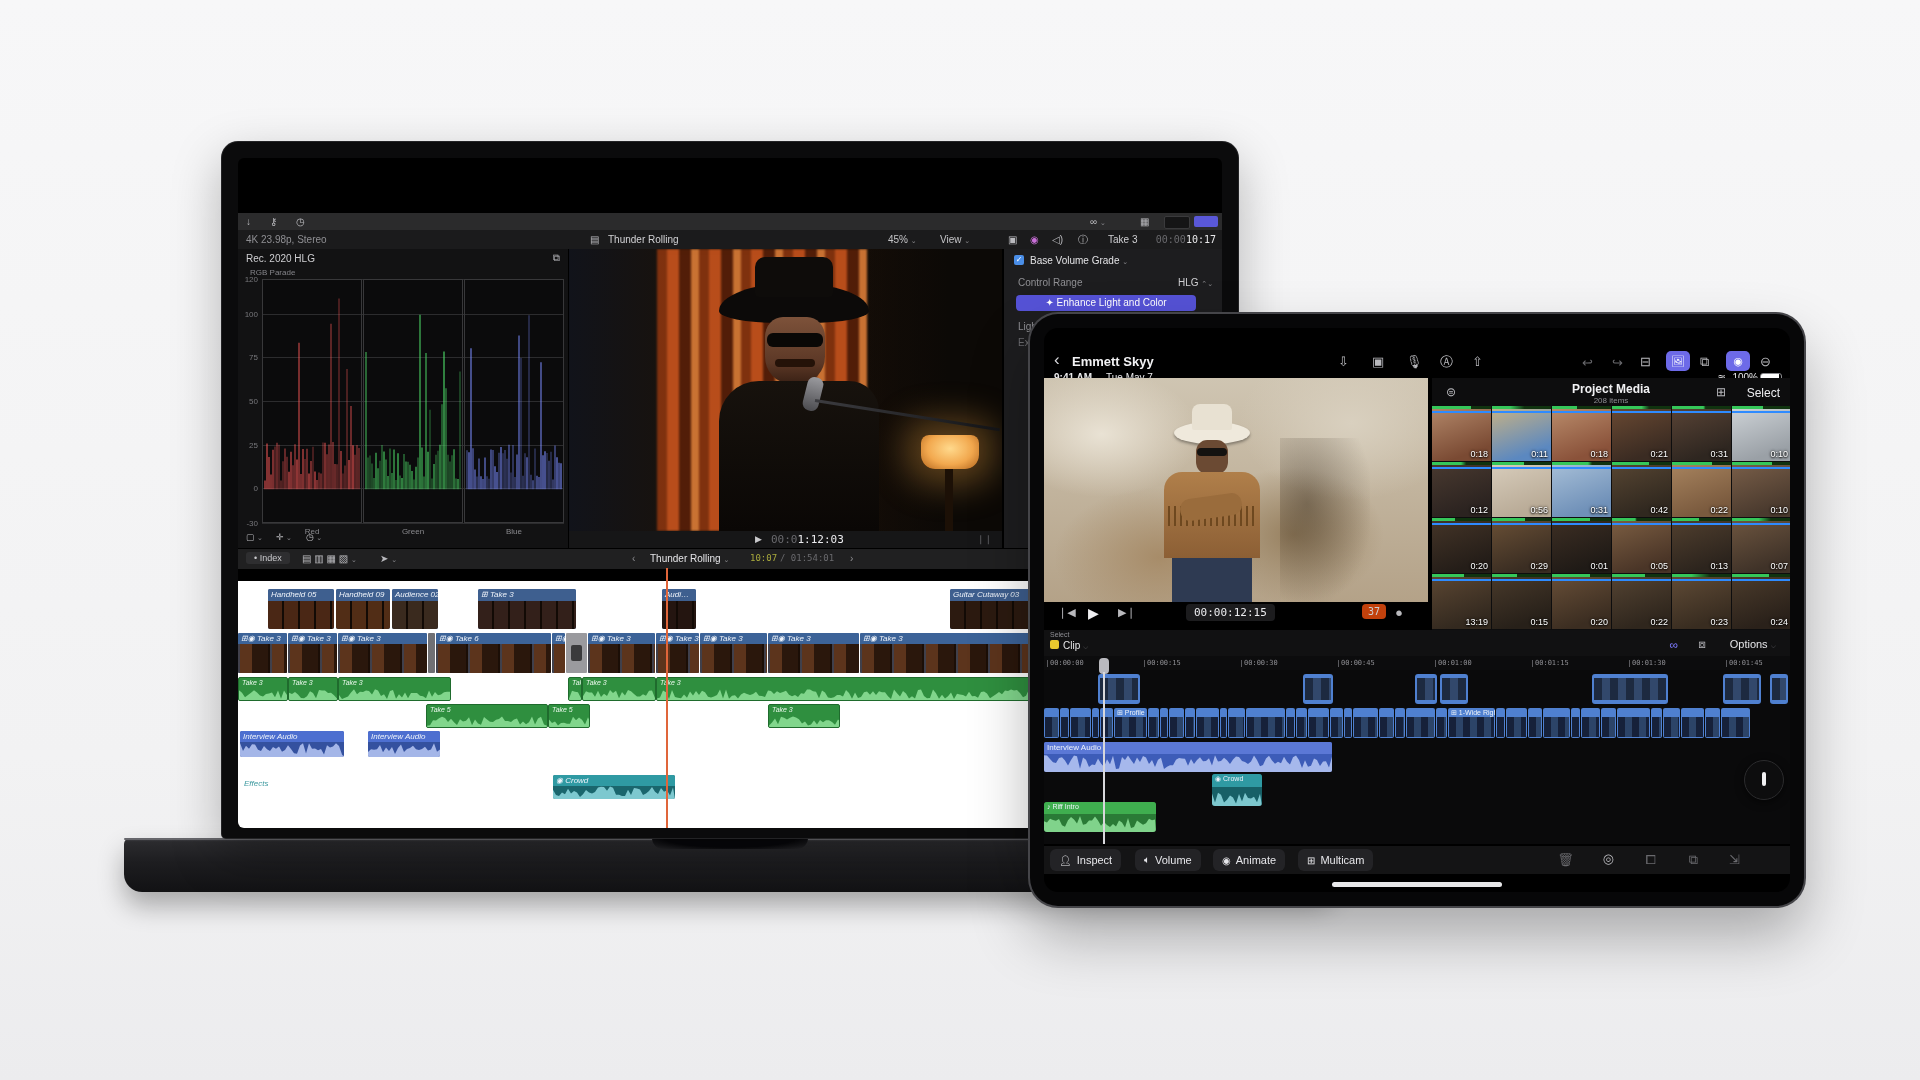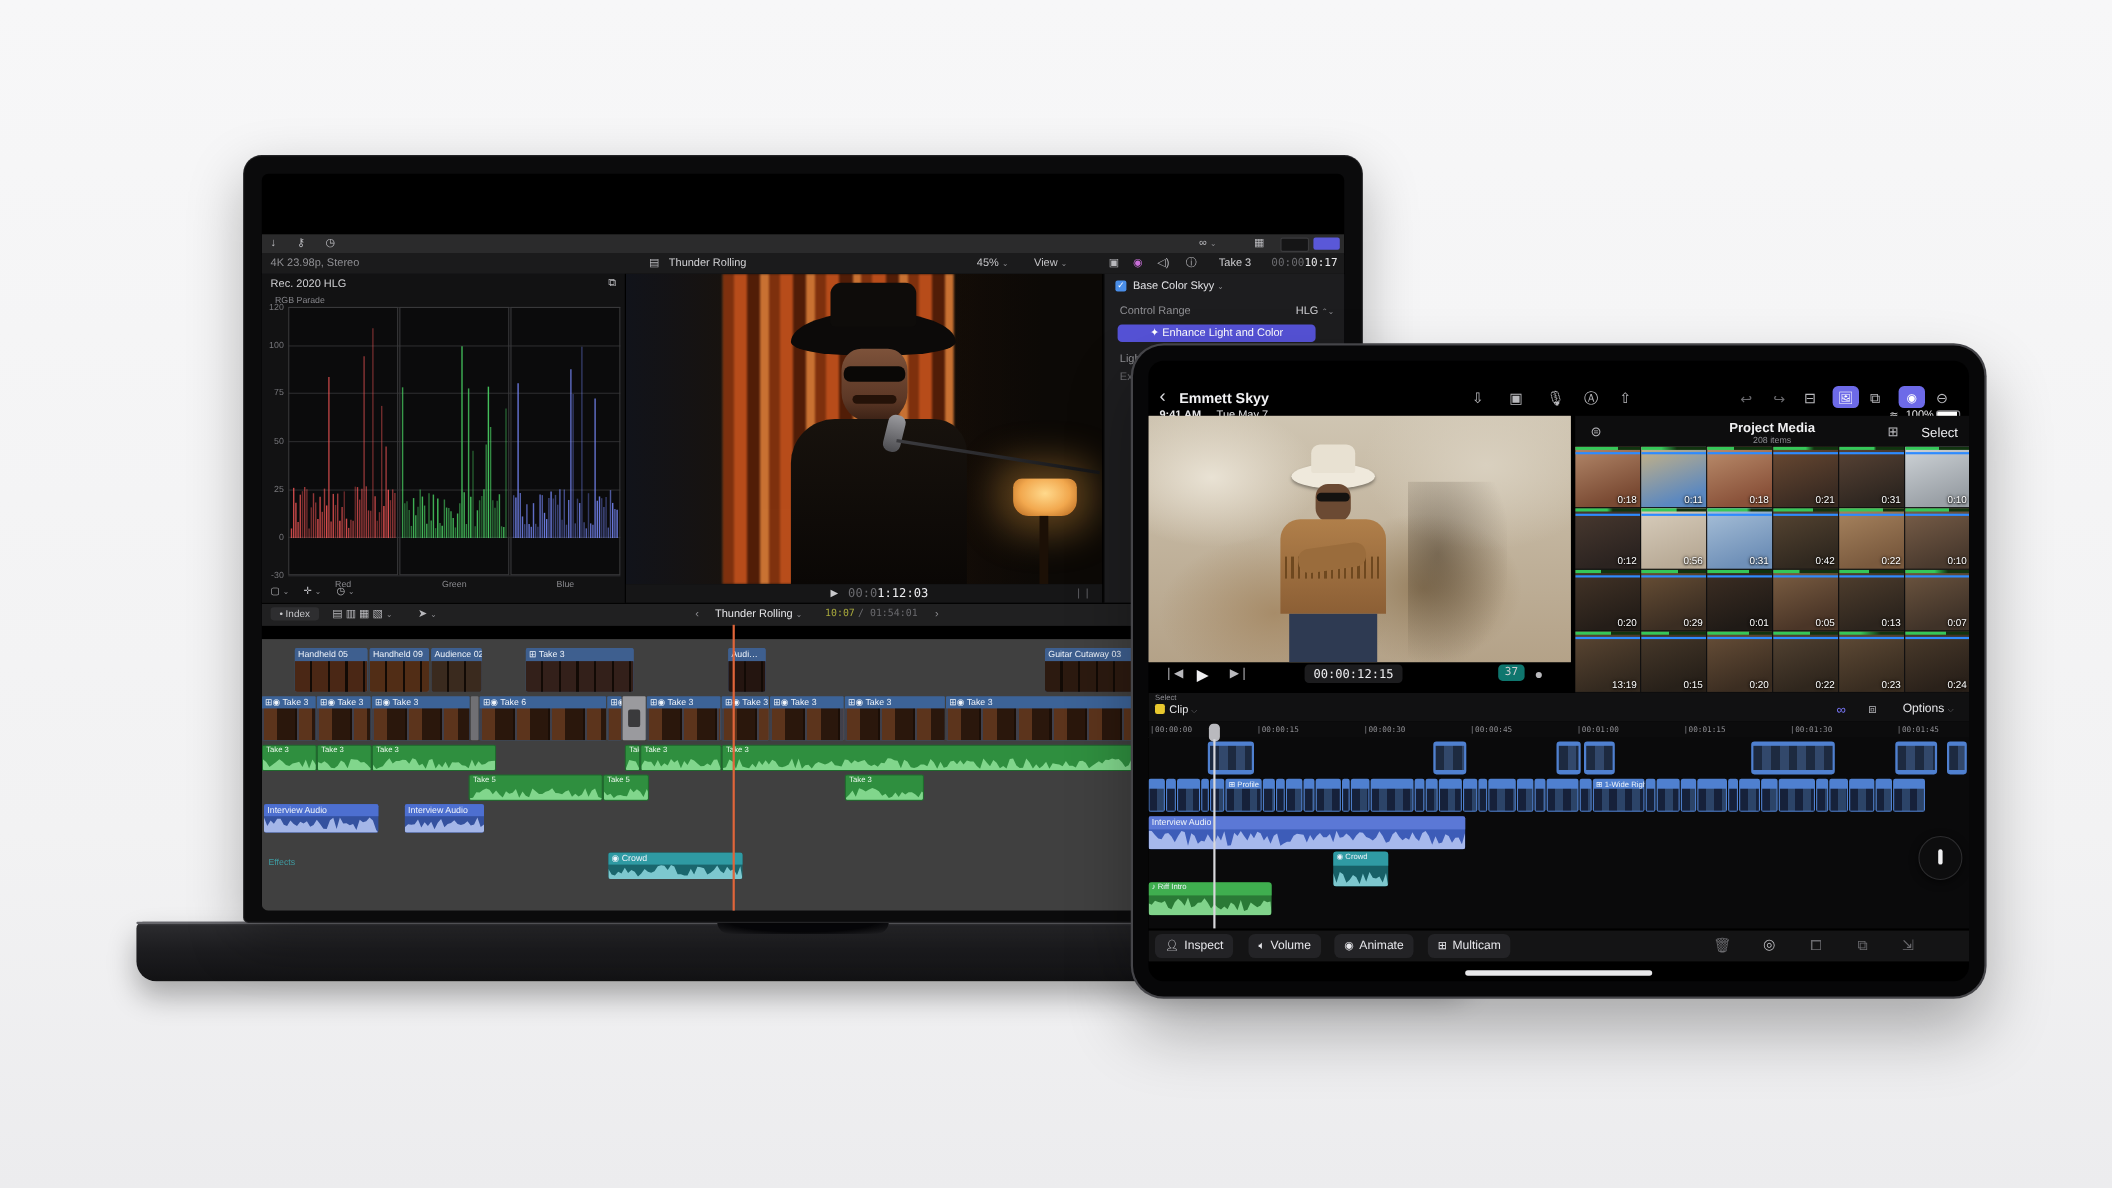--- a/index.html
+++ b/index.html
@@ -284,41 +284,41 @@
     </div>
 
     <div class="abs" style="left:331px;top:373px;width:433px;height:17px;background:#161617;">
       <span class="abs" style="left:186px;top:3px;font-size:9px;color:#c9c9cc;">▶</span>
       <span class="abs mono" style="left:202px;top:2px;font-size:11px;color:#ededf0;"><span class="vdim">00:0</span><span>1:12:03</span></span>
       <span class="abs vdim" style="right:10px;top:3px;font-size:9px;">❘❘</span>
     </div>
 
     <div class="abs" style="left:765px;top:91px;width:219px;height:299px;background:#1d1d1f;border-left:1px solid #000;">
       <span class="abs" style="left:10px;top:6px;width:10px;height:10px;background:#4a8ee8;border-radius:2px;color:#fff;font-size:8px;text-align:center;line-height:10px;">✓</span>
-      <span class="abs" style="left:26px;top:6px;font-size:10px;color:#e2e2e5;"><span>Base Color Skyy</span> <span class="chev">⌄</span></span>
+      <span class="abs" style="left:26px;top:6px;font-size:10px;color:#e2e2e5;"><span>Base Volume Grade</span> <span class="chev">⌄</span></span>
       <span class="abs dim" style="left:14px;top:28px;font-size:10px;">Control Range</span>
       <span class="abs" style="right:10px;top:28px;font-size:10px;color:#cfcfd2;"><span>HLG</span> <span class="chev">⌃⌄</span></span>
       <div class="abs" style="left:12px;top:46px;width:180px;height:16px;background:#5552d6;border-radius:4px;color:#fff;font-size:10px;text-align:center;line-height:16px;">✦ <span>Enhance Light and Color</span></div>
       <span class="abs dim" style="left:14px;top:72px;font-size:10px;">Light</span>
       <span class="abs vdim" style="left:14px;top:88px;font-size:10px;">Exposure</span>
     </div>
 
     <div class="abs" style="left:0;top:390px;width:984px;height:20px;background:#202021;border-top:1px solid #000;border-bottom:1px solid #000;">
       <span class="abs" style="left:8px;top:3px;padding:1px 8px;background:#2e2e30;border-radius:3px;font-size:9px;color:#c9c9cc;">• <span>Index</span></span>
       <span class="abs icon" style="left:64px;top:5px;">▤ ▥ ▦ ▧ <span class="chev">⌄</span></span>
       <span class="abs icon" style="left:142px;top:5px;">➤ <span class="chev">⌄</span></span>
       <span class="abs dim" style="left:394px;top:4px;font-size:10px;">‹</span>
       <span class="abs" style="left:412px;top:4px;font-size:10px;color:#e4e4e7;"><span>Thunder Rolling</span> <span class="chev">⌄</span></span>
       <span class="abs mono" style="left:512px;top:4px;font-size:9px;color:#a8a93c;">10:07</span>
       <span class="abs mono vdim" style="left:542px;top:4px;font-size:9px;">/ 01:54:01</span>
       <span class="abs dim" style="left:612px;top:4px;font-size:10px;">›</span>
     </div>
 
 
-    <div class="abs" id="mac-tracks" style="left:0;top:423px;width:984px;height:247px;background:#404040;overflow:hidden;">
+    <div class="abs" id="mac-tracks" style="left:0;top:423px;width:984px;height:247px;background:#ffffff;overflow:hidden;font-style:italic;">
         <div style="position: absolute; left: 30px; top: 8px; width: 66px; height: 40px; background: rgb(62, 95, 143); border-radius: 2px; overflow: hidden;">
           <div class="clip-label" style="position: absolute; left: 0px; top: 0px; width: 100%; height: 12px; background: rgb(62, 95, 143);">Handheld 05</div>
           <div style="position: absolute; left: 0px; top: 12px; width: 100%; height: 28px; background: repeating-linear-gradient(90deg, rgb(74, 39, 21) 0px, rgb(74, 39, 21) 14px, rgb(18, 10, 5) 14px, rgb(18, 10, 5) 16px);"></div>
         </div>
         <div style="position: absolute; left: 98px; top: 8px; width: 54px; height: 40px; background: rgb(62, 95, 143); border-radius: 2px; overflow: hidden;">
           <div class="clip-label" style="position: absolute; left: 0px; top: 0px; width: 100%; height: 12px; background: rgb(62, 95, 143);">Handheld 09</div>
           <div style="position: absolute; left: 0px; top: 12px; width: 100%; height: 28px; background: repeating-linear-gradient(90deg, rgb(81, 45, 22) 0px, rgb(81, 45, 22) 14px, rgb(18, 10, 5) 14px, rgb(18, 10, 5) 16px);"></div>
         </div>
         <div style="position: absolute; left: 154px; top: 8px; width: 46px; height: 40px; background: rgb(62, 95, 143); border-radius: 2px; overflow: hidden;">
           <div class="clip-label" style="position: absolute; left: 0px; top: 0px; width: 100%; height: 12px; background: rgb(62, 95, 143);">Audience 02</div>
@@ -526,21 +526,21 @@
       <div class="abs" style="left:124px;top:128px;width:88px;height:20px;background:repeating-linear-gradient(90deg,#6e481f 0 2px,transparent 2px 6px);"></div>
       <div class="abs" style="left:136px;top:118px;width:62px;height:22px;background:#9a6c3c;border-radius:10px;transform:rotate(-8deg);"></div>
       <div class="abs" style="left:128px;top:180px;width:80px;height:44px;background:#2e3a52;"></div>
     </div>
 
     <div class="abs" style="left:0;top:274px;width:384px;height:22px;">
       <span class="abs icon" style="left:14px;top:5px;font-size:11px;">❘◀</span>
       <span class="abs" style="left:44px;top:3px;font-size:14px;color:#f0f0f2;">▶</span>
       <span class="abs icon" style="left:74px;top:5px;font-size:11px;">▶❘</span>
       <div class="abs mono" style="left:142px;top:2px;padding:2px 8px;background:#1c1c1e;border-radius:4px;font-size:11px;color:#ededf0;">00:00:12:15</div>
-      <div class="abs mono" style="left:318px;top:2px;padding:2px 6px;background:#0f766e;border-radius:4px;font-size:10px;color:#cfcfd2;">37</div>
+      <div class="abs mono" style="left:318px;top:2px;padding:2px 6px;background:#c2410c;border-radius:4px;font-size:10px;color:#cfcfd2;">37</div>
       <span class="abs icon" style="left:352px;top:5px;font-size:12px;">⏺</span>
     </div>
 
     <div class="abs" style="left:388px;top:50px;width:358px;height:252px;background:#0d0d0e;">
       <span class="abs icon" style="left:14px;top:8px;font-size:12px;">⊜</span>
       <div class="abs" style="left:0;top:4px;width:100%;text-align:center;">
         <div style="font-size:12px;font-weight:bold;color:#f0f0f2;">Project Media</div>
         <div style="font-size:8px;color:#8e8e93;">208 items</div>
       </div>
       <span class="abs icon" style="right:64px;top:8px;font-size:12px;">⊞</span>

